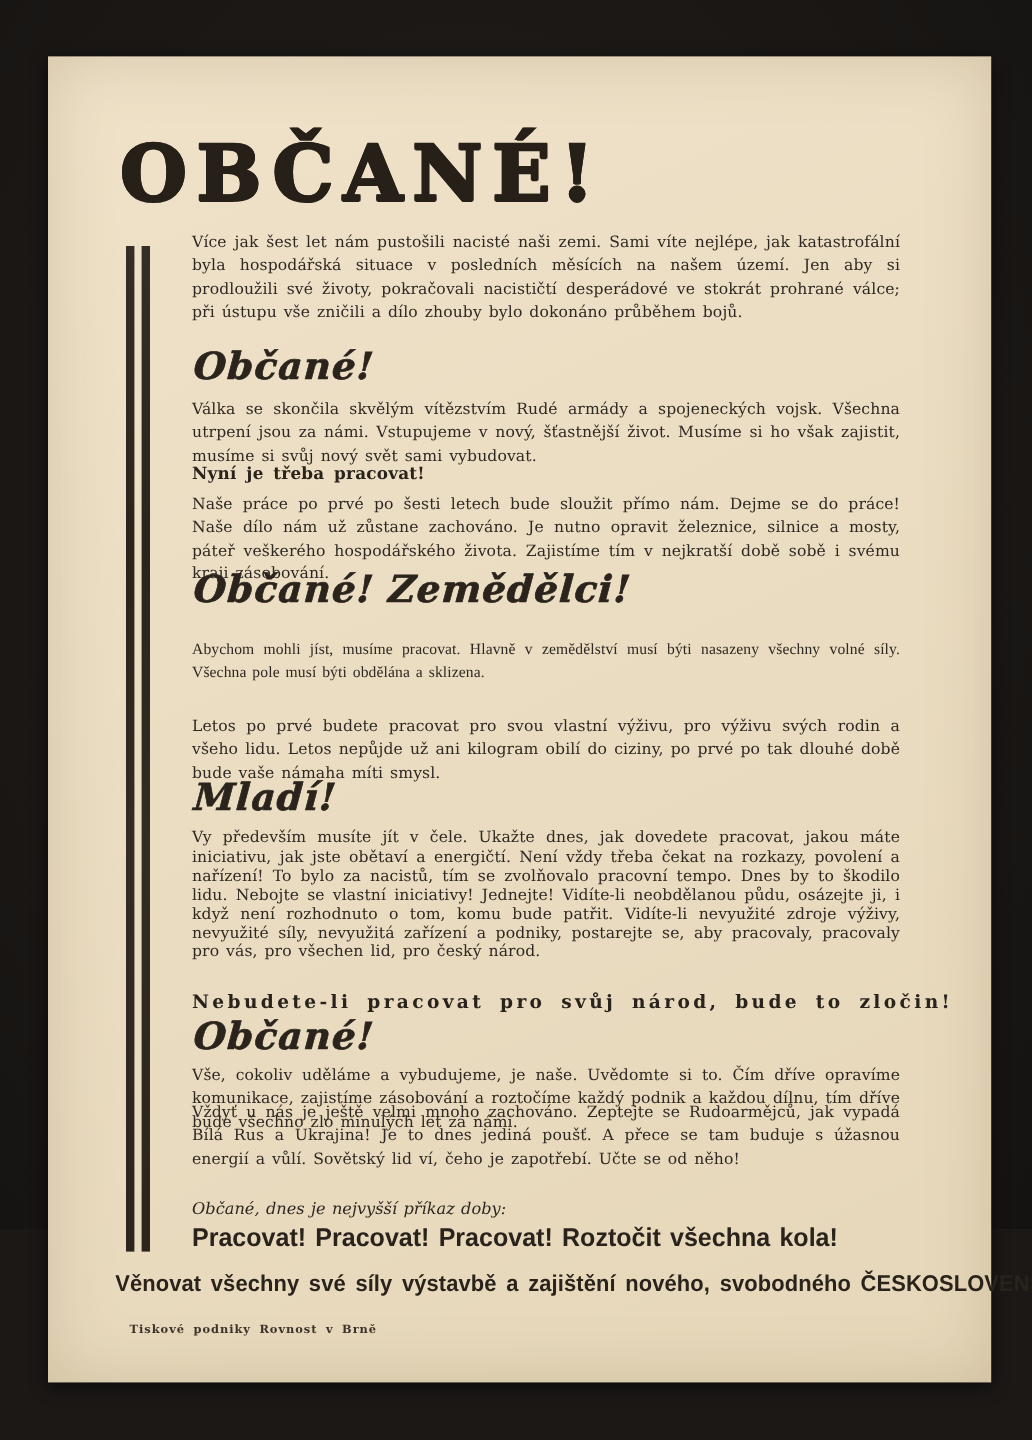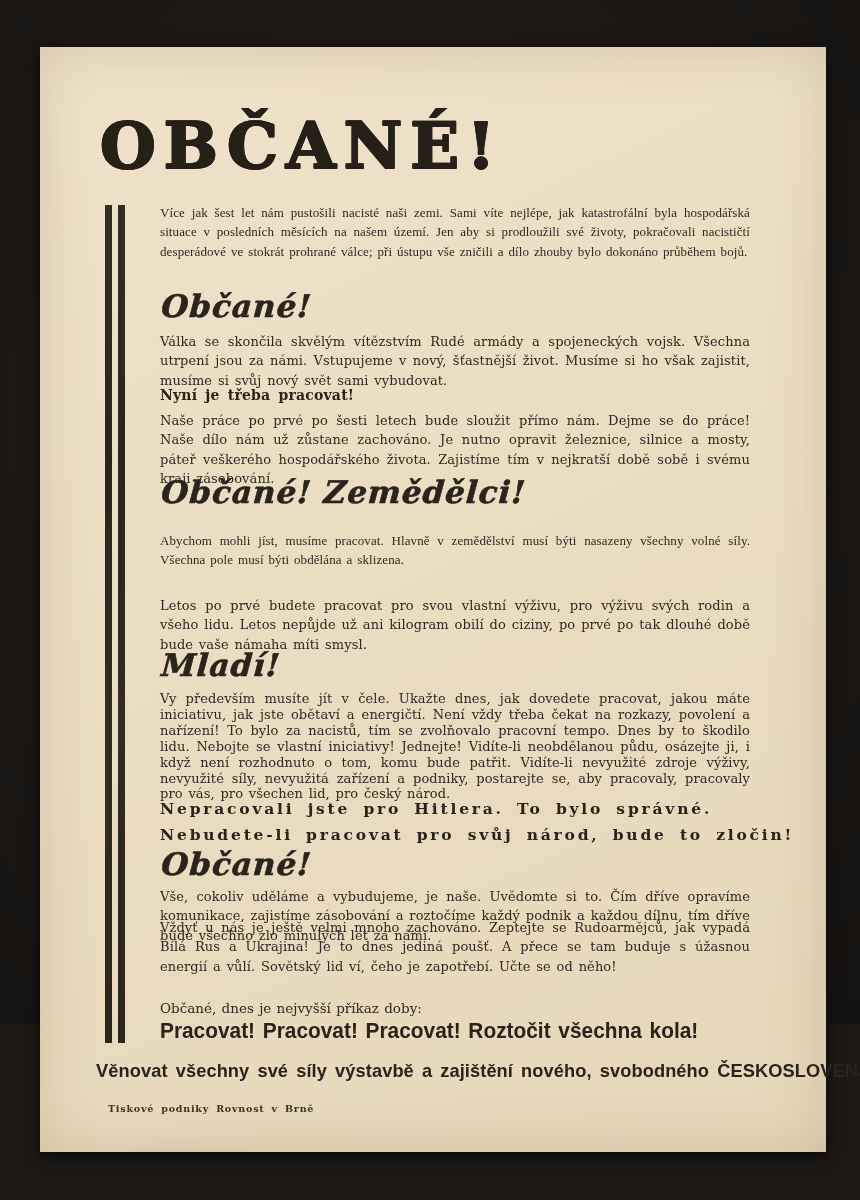--- a/index.html
+++ b/index.html
@@ -97,37 +97,37 @@
     font-family: "Liberation Sans", sans-serif;
     font-weight: bold;
     font-size: 21.5px;
     line-height: 26px;
     word-spacing: 2px;
     color: #29231c;
     white-space: nowrap;
     transform: scaleX(0.97);
     transform-origin: left top;
   }
-  .s0  { top: 156px; font-family: Liberation Serif, serif; }
+  .s0  { top: 146px; }
   .s1  { top: 238px; }
   .s2  { top: 285px; }
   .s3  { top: 338px; }
   .s4  { top: 364px; }
   .s5  { top: 424px; }
   .s6  { top: 484px; font-family: Liberation Serif, serif; }
   .s7  { top: 521px; }
   .s8  { top: 549px; }
   .s9  { top: 597px; }
   .s10 { top: 644px; line-height: 15.9px; }
   .s11 { top: 751px; }
   .s12 { top: 777px; }
   .s13 { top: 796px; }
   .s14 { top: 840px; }
   .s15 { top: 871px; }
-  .s16 { top: 953px; }
+  .s16 { top: 953px; font-style: italic; }
   .s17 { top: 971px; }
 
   .footer-line {
     position: absolute;
     left: 56px; top: 1012px;
     width: 716px;
     font-family: "Liberation Sans", sans-serif;
     font-weight: bold;
     font-size: 19px;
     line-height: 24px;
@@ -162,21 +162,20 @@
         <div class="para s0">Více jak šest let nám pustošili nacisté naši zemi. Sami víte nejlépe, jak katastrofální byla hospodářská situace v posledních měsících na našem území. Jen aby si prodloužili své životy, pokračovali nacističtí desperádové ve stokrát prohrané válce; při ústupu vše zničili a dílo zhouby bylo dokonáno průběhem bojů.</div>
         <div class="script-heading s1">Občané!</div>
         <div class="para s2">Válka se skončila skvělým vítězstvím Rudé armády a spojeneckých vojsk. Všechna utrpení jsou za námi. Vstupujeme v nový, šťastnější život. Musíme si ho však zajistit, musíme si svůj nový svět sami vybudovat.</div>
         <div class="bold-heading s3">Nyní je třeba pracovat!</div>
         <div class="para s4">Naše práce po prvé po šesti letech bude sloužit přímo nám. Dejme se do práce! Naše dílo nám už zůstane zachováno. Je nutno opravit železnice, silnice a mosty, páteř veškerého hospodářského života. Zajistíme tím v nejkratší době sobě i svému kraji zásobování.</div>
         <div class="script-heading s5">Občané! Zemědělci!</div>
         <div class="para s6">Abychom mohli jíst, musíme pracovat. Hlavně v zemědělství musí býti nasazeny všechny volné síly. Všechna pole musí býti obdělána a sklizena.</div>
         <div class="para s8">Letos po prvé budete pracovat pro svou vlastní výživu, pro výživu svých rodin a všeho lidu. Letos nepůjde už ani kilogram obilí do ciziny, po prvé po tak dlouhé době bude vaše námaha míti smysl.</div>
         <div class="script-heading s9">Mladí!</div>
         <div class="para s10">Vy především musíte jít v čele. Ukažte dnes, jak dovedete pracovat, jakou máte iniciativu, jak jste obětaví a energičtí. Není vždy třeba čekat na rozkazy, povolení a nařízení! To bylo za nacistů, tím se zvolňovalo pracovní tempo. Dnes by to škodilo lidu. Nebojte se vlastní iniciativy! Jednejte! Vidíte-li neobdělanou půdu, osázejte ji, i když není rozhodnuto o tom, komu bude patřit. Vidíte-li nevyužité zdroje výživy, nevyužité síly, nevyužitá zařízení a podniky, postarejte se, aby pracovaly, pracovaly pro vás, pro všechen lid, pro český národ.</div>
-        <div class="spaced-line s11">Nepracovali jste pro Hitlera. To bylo správné.</div>
         <div class="spaced-line s12">Nebudete-li pracovat pro svůj národ, bude to zločin!</div>
         <div class="script-heading s13">Občané!</div>
         <div class="para s14">Vše, cokoliv uděláme a vybudujeme, je naše. Uvědomte si to. Čím dříve opravíme komunikace, zajistíme zásobování a roztočíme každý podnik a každou dílnu, tím dříve bude všechno zlo minulých let za námi.</div>
         <div class="para s15">Vždyť u nás je ještě velmi mnoho zachováno. Zeptejte se Rudoarmějců, jak vypadá Bílá Rus a Ukrajina! Je to dnes jediná poušť. A přece se tam buduje s úžasnou energií a vůlí. Sovětský lid ví, čeho je zapotřebí. Učte se od něho!</div>
         <div class="lead-line s16">Občané, dnes je nejvyšší příkaz doby:</div>
         <div class="slogan-line s17">Pracovat! Pracovat! Pracovat! Roztočit všechna kola!</div>
       </div>
     <div class="footer-line">Věnovat všechny své síly výstavbě a zajištění nového, svobodného ČESKOSLOVENSKA</div>
     <div class="imprint">Tiskové podniky Rovnost v Brně</div>
   </div>

